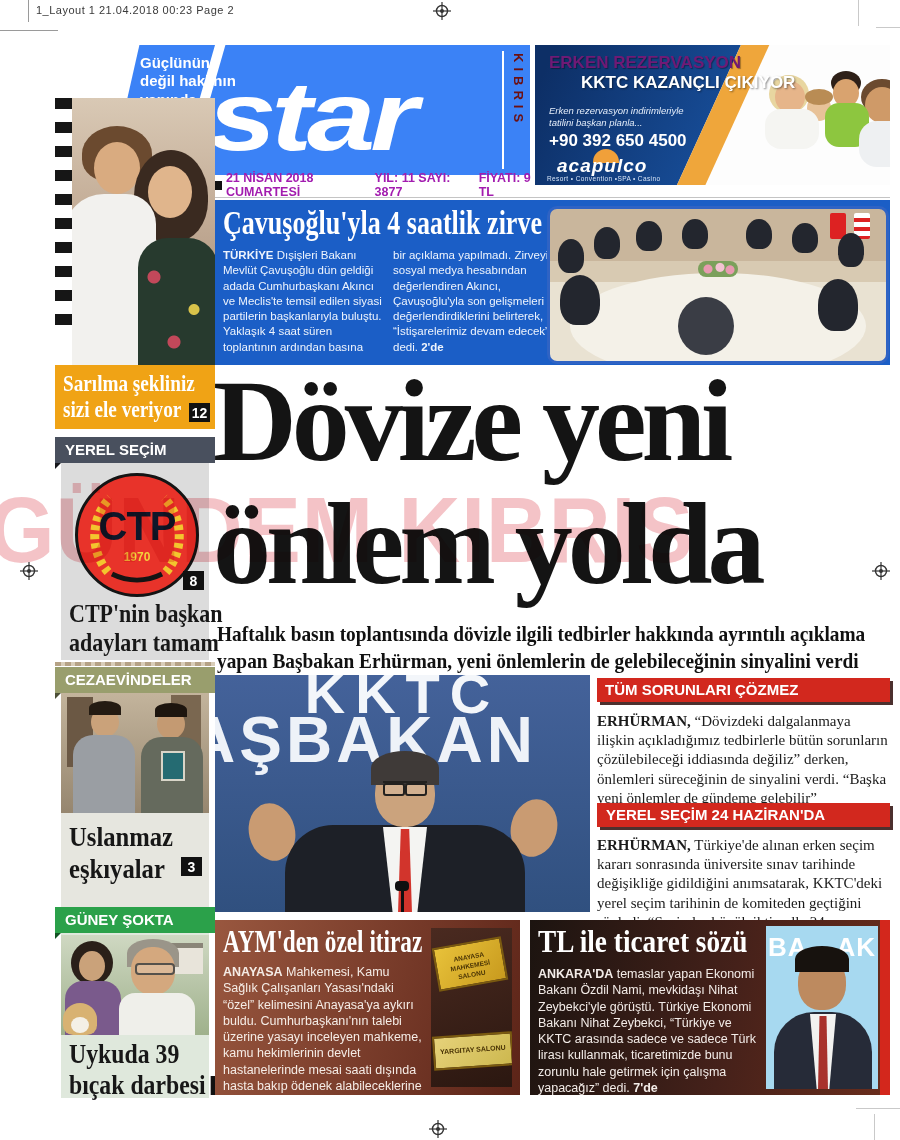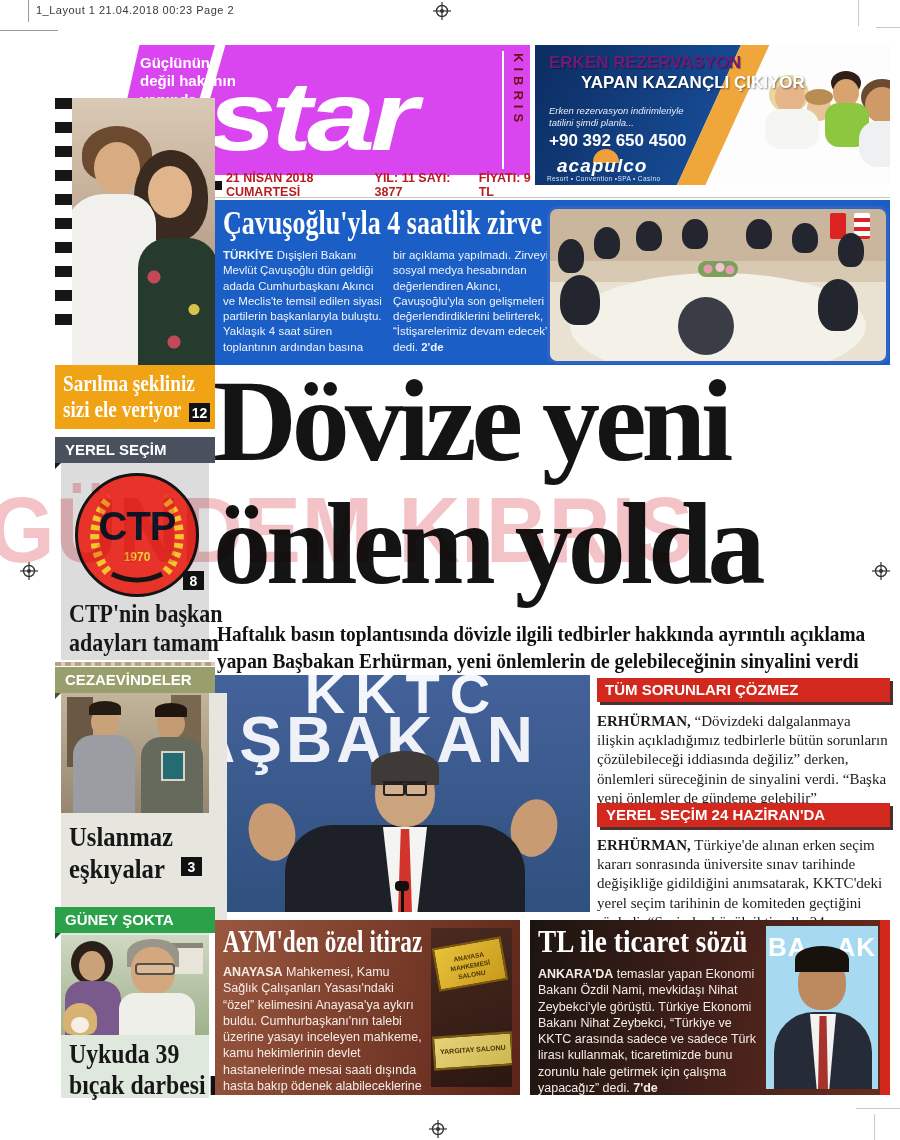--- a/index.html
+++ b/index.html
@@ -11,31 +11,31 @@
   
   .printhead{left:36px;top:4px;font-size:11px;color:#3a3a3a;letter-spacing:.5px;}
   .vline{background:#9a9a9a;width:1px;}
   .hline{background:#9a9a9a;height:1px;}
   .cropline{background:#c9c9c9;}
   .regmark{width:18px;height:18px;}
 
   
   .stripes{left:55px;top:98px;width:130px;height:232px;
            background:repeating-linear-gradient(180deg,#161616 0 11px,#ffffff 11px 24px);}
-  .banner{left:110px;top:45px;width:420px;height:130px;background:#d946ef;
+  .banner{left:110px;top:45px;width:420px;height:130px;background:#3b82f6;
           clip-path:polygon(0 100%,7% 0,100% 0,100% 100%);}
   .tagline{left:30px;top:9px;color:#fff;font-weight:bold;font-size:15px;line-height:1.22;}
   .slash{left:86px;top:-8px;width:10px;height:150px;background:#fff;transform:rotate(16deg);}
   .starlogo{left:98px;top:22px;color:#fff;font-style:italic;font-weight:bold;font-size:96px;
             letter-spacing:-4px;transform:scale(1.28,1.02);transform-origin:left top;line-height:1;}
   .kibris-sep{right:26px;top:6px;width:2px;height:118px;background:#fff;}
   .kibris{right:4px;top:8px;writing-mode:vertical-rl;font-weight:bold;font-size:13px;
           letter-spacing:5px;color:#6d0f10;}
   .datestrip{left:215px;top:173px;width:318px;height:24px;display:flex;align-items:center;
-             font-weight:bold;font-size:12.5px;color:#b91c1c;}
+             font-weight:bold;font-size:12.5px;color:#a21caf;}
   .datestrip .sq{width:9px;height:9px;background:#111;margin-right:4px;}
   .datestrip .d1{margin-right:22px;}
   .datestrip .d2{margin-right:22px;}
 
   
   .ad{left:535px;top:45px;width:355px;height:140px;background:#fdfdfd;overflow:hidden;}
   .ad-blue{left:0;top:0;width:100%;height:100%;
            background:linear-gradient(115deg,#0d2f66 5%,#164a93 50%,#2a6fc0 95%);
            clip-path:polygon(0 0,58% 0,40% 100%,0 100%);}
   .ad-stripe{left:0;top:0;width:100%;height:100%;background:#efa63b;
@@ -230,24 +230,24 @@
       <span class="hair" style="left:32px;top:8px;width:28px;height:16px;background:#b98c54;"></span>
       <span class="hair" style="left:58px;top:-10px;width:30px;height:24px;background:#2e2018;"></span>
       <span class="face" style="left:60px;top:-2px;width:26px;height:28px;background:#d9a36f;"></span>
       <span class="hair" style="left:88px;top:-2px;width:42px;height:36px;background:#6b4a2f;"></span>
       <span class="face" style="left:92px;top:6px;width:34px;height:36px;background:#cf9a68;"></span>
       <span class="hair" style="left:-8px;top:28px;width:54px;height:40px;background:#f5f5f2;border-radius:16px;"></span>
       <span class="hair" style="left:52px;top:22px;width:44px;height:44px;background:#8dc63f;border-radius:14px;"></span>
       <span class="hair" style="left:86px;top:40px;width:58px;height:46px;background:#eef0f2;border-radius:18px;"></span>
     </div>
     <div class="abs ad-h1">ERKEN REZERVASYON</div>
-    <div class="abs ad-h2">YAPAN KAZANÇLI ÇIKIYOR</div>
+    <div class="abs ad-h2">KKTC KAZANÇLI ÇIKIYOR</div>
     <div class="abs ad-sub">
       <div>Erken rezervasyon indirimleriyle</div>
-      <div>tatilini şimdi planla...</div>
+      <div>tatilini başkan planla...</div>
     </div>
     <div class="abs ad-phone">+90 392 650 4500</div>
     <div class="abs ad-sun"></div>
     <div class="abs ad-logo">acapulco</div>
     <div class="abs ad-brandsub">Resort • Convention •SPA • Casino</div>
   </div>
 
   <div class="abs bluebox">
     <div class="abs ts-head serif">Çavuşoğlu'yla 4 saatlik zirve</div>
     <div class="abs ts-col" style="left:8px;">
@@ -336,21 +336,21 @@
     <div class="abs badge" style="left:122px;top:108px;">8</div>
     <div class="abs sideheadline" style="left:8px;top:136px;">
       <div>CTP'nin başkan</div>
       <div>adayları tamam</div>
     </div>
   </div>
   <div class="abs divider" style="top:662px;"></div>
 
   <div class="abs sechead" style="top:667px;background:#999e6d;">CEZAEVİNDELER</div>
   <div class="abs fold" style="left:55px;top:693px;border-width:6px 6px 0 0;border-color:#4c4f36 transparent transparent transparent;"></div>
-  <div class="abs secbox" style="top:693px;height:235px;background:#e6e6df;padding-left:18px;">
+  <div class="abs secbox" style="top:693px;height:235px;background:#e6e6df;">
     <div class="abs ph2men">
       <div class="abs" style="left:6px;top:4px;width:26px;height:70px;background:#6b5844;"></div>
       <div class="abs" style="left:110px;top:2px;width:30px;height:60px;background:#7a6750;"></div>
       <div class="abs" style="left:30px;top:14px;width:28px;height:30px;background:#caa27a;border-radius:50%;"></div>
       <div class="abs" style="left:28px;top:8px;width:32px;height:14px;background:#241b12;border-radius:50% 50% 0 0;"></div>
       <div class="abs" style="left:12px;top:42px;width:62px;height:78px;background:#9a9ea3;border-radius:20px 20px 0 0;"></div>
       <div class="abs" style="left:96px;top:16px;width:28px;height:30px;background:#c49a72;border-radius:50%;"></div>
       <div class="abs" style="left:94px;top:10px;width:32px;height:14px;background:#1d150e;border-radius:50% 50% 0 0;"></div>
       <div class="abs" style="left:80px;top:44px;width:62px;height:76px;background:#656a5d;border-radius:20px 20px 0 0;"></div>
       <div class="abs" style="left:100px;top:58px;width:20px;height:26px;background:#256b72;border:2px solid #d8d5c8;"></div>

